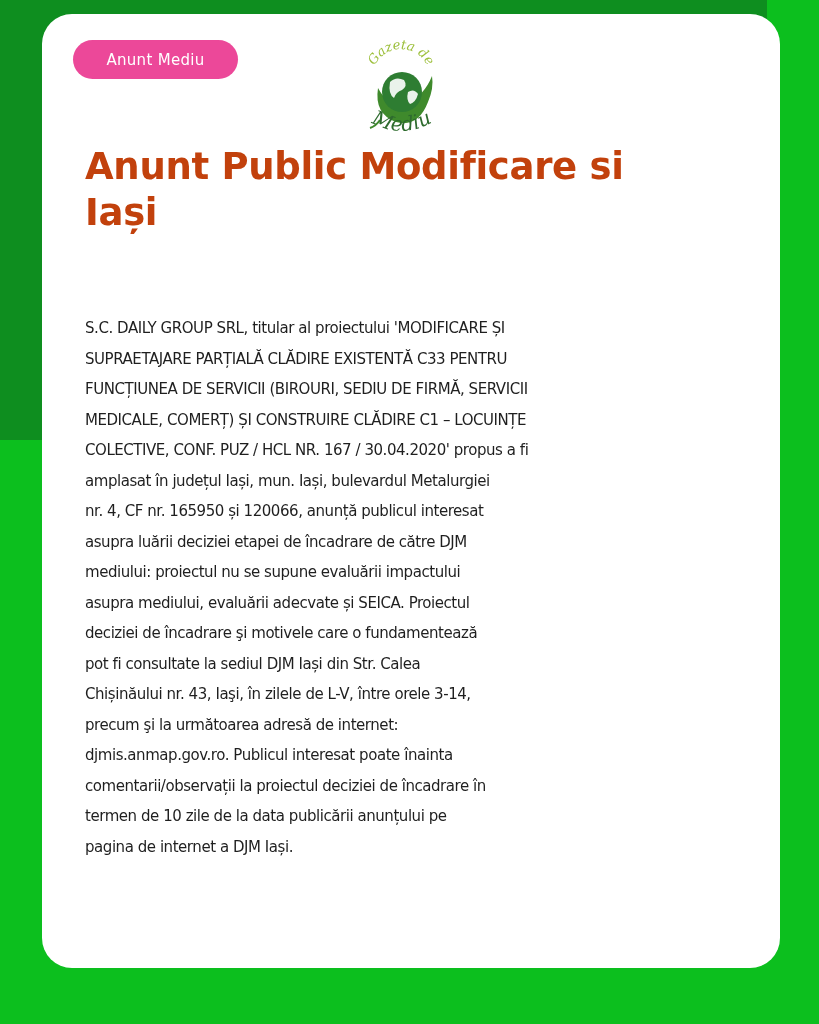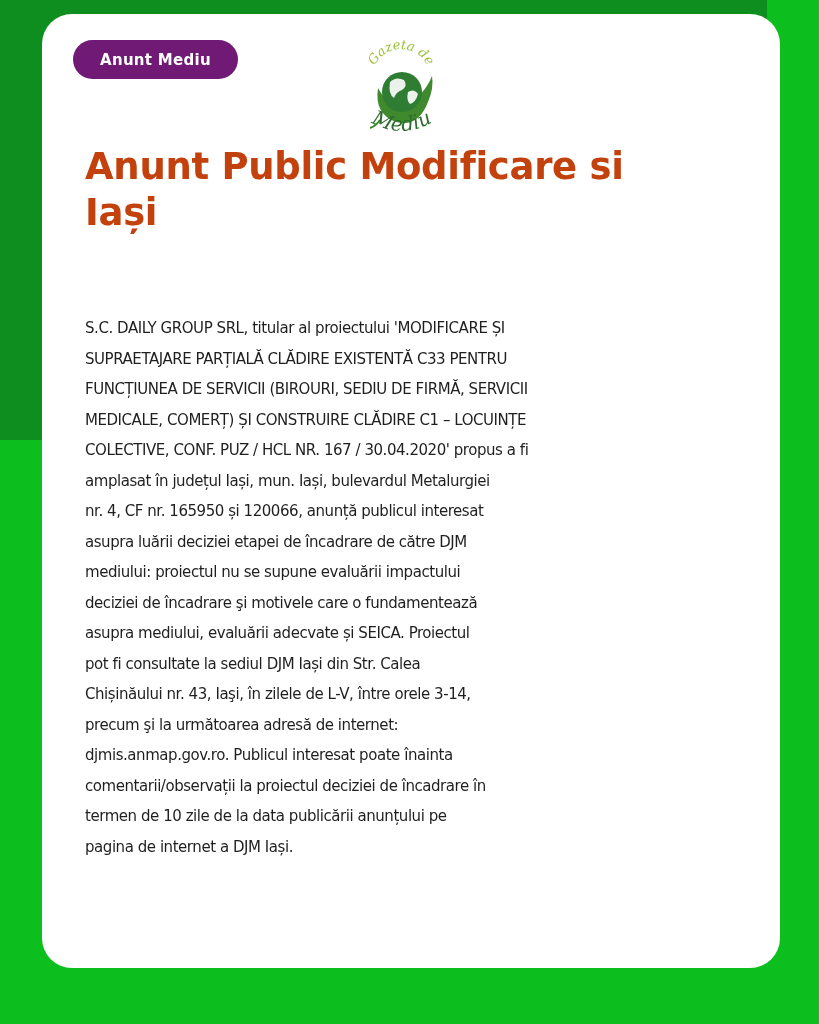--- a/index.html
+++ b/index.html
@@ -19,27 +19,27 @@
       position: absolute;
       left: 42px; top: 14px;
       width: 738px; height: 954px;
       background: #ffffff;
       border-radius: 30px;
     }
     .badge {
       position: absolute;
       left: 31px; top: 26px;
       width: 165px; height: 39px;
-      background: #701a75;
+      background: #ec4899;
       border-radius: 20px;
       color: #ffffff;
       font-family: "DejaVu Sans", sans-serif;
       font-size: 15px;
       letter-spacing: 0.3px;
-      display: flex; align-items: center; justify-content: center; font-weight: bold;
+      display: flex; align-items: center; justify-content: center;
     }
     .logo {
       position: absolute;
       left: 316px; top: 26px;
       width: 86px; height: 110px;
     }
     .title {
       position: absolute;
       left: 43px; top: 130px;
       width: 660px;
@@ -101,22 +101,22 @@
   <div class="body">
     <span>S.C. DAILY GROUP SRL, titular al proiectului 'MODIFICARE ȘI</span>
     <span>SUPRAETAJARE PARȚIALĂ CLĂDIRE EXISTENTĂ C33 PENTRU</span>
     <span>FUNCȚIUNEA DE SERVICII (BIROURI, SEDIU DE FIRMĂ, SERVICII</span>
     <span>MEDICALE, COMERȚ) ȘI CONSTRUIRE CLĂDIRE C1 – LOCUINȚE</span>
     <span>COLECTIVE, CONF. PUZ / HCL NR. 167 / 30.04.2020' propus a fi</span>
     <span>amplasat în județul Iași, mun. Iași, bulevardul Metalurgiei</span>
     <span>nr. 4, CF nr. 165950 și 120066, anunță publicul interesat</span>
     <span>asupra luării deciziei etapei de încadrare de către DJM</span>
     <span>mediului: proiectul nu se supune evaluării impactului</span>
+    <span>asupra mediului, evaluării adecvate și SEICA. Proiectul</span>
     <span>deciziei de încadrare şi motivele care o fundamentează</span>
-    <span>asupra mediului, evaluării adecvate și SEICA. Proiectul</span>
     <span>pot fi consultate la sediul DJM Iași din Str. Calea</span>
     <span>Chișinăului nr. 43, Iaşi, în zilele de L-V, între orele 3-14,</span>
     <span>precum şi la următoarea adresă de internet:</span>
     <span>djmis.anmap.gov.ro. Publicul interesat poate înainta</span>
     <span>comentarii/observații la proiectul deciziei de încadrare în</span>
     <span>termen de 10 zile de la data publicării anunțului pe</span>
     <span>pagina de internet a DJM Iași.</span>
   </div>
 
 </div>

